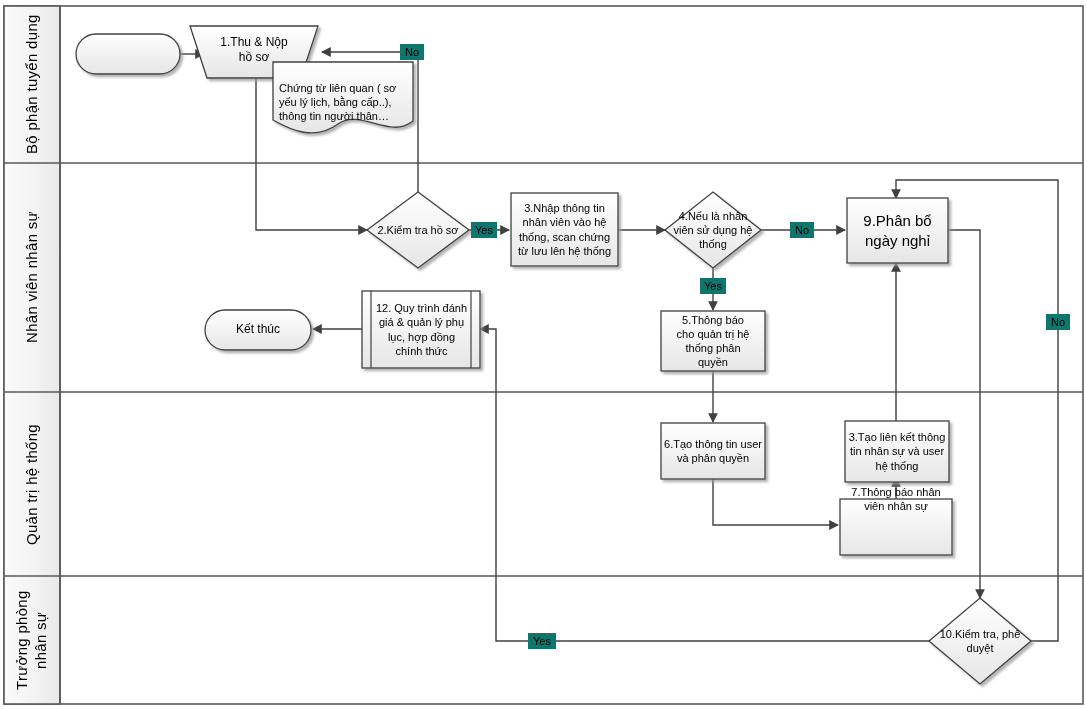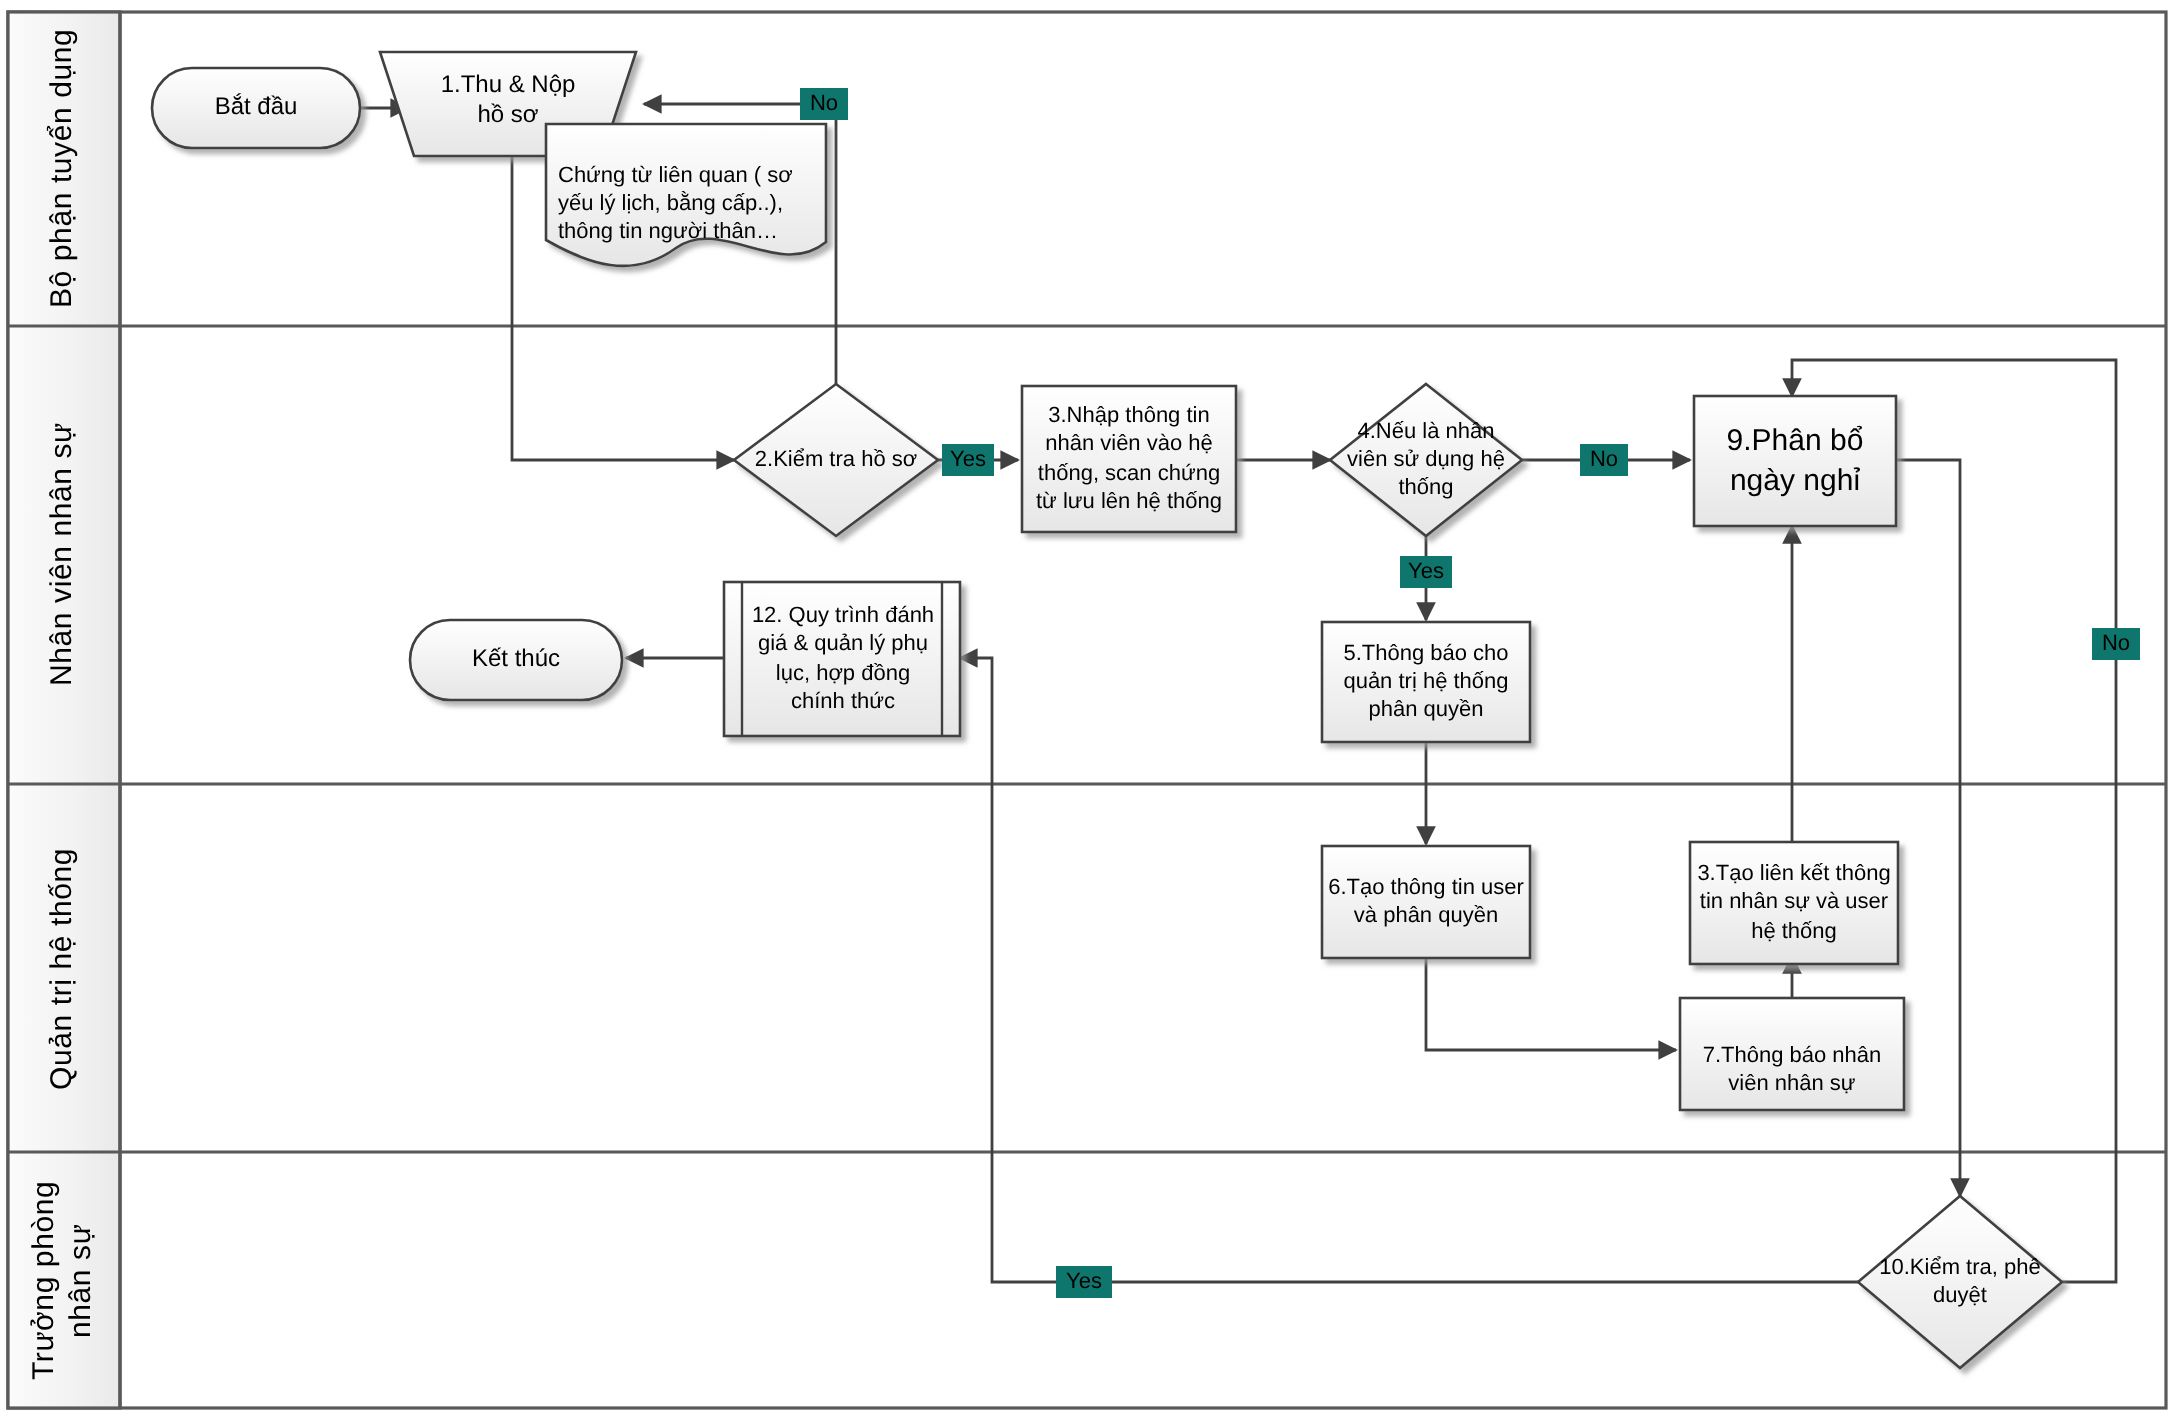--- a/index.html
+++ b/index.html
@@ -140,46 +140,45 @@
       <path d="M 980 598 L 1031 641 L 980 684 L 929 641 Z" fill="url(#gradNode)" stroke="#404040" stroke-width="1.3" filter="url(#shadow)"></path>
     </g>
   </svg>
 
   <div class="lane-label" style="left:4px;top:6px;width:56px;height:157px;">Bộ phận tuyển dụng</div>
   <div class="lane-label" style="left:4px;top:163px;width:56px;height:229px;">Nhân viên nhân sự</div>
   <div class="lane-label" style="left:4px;top:392px;width:56px;height:184px;">Quản trị hệ thống</div>
   <div class="lane-label" style="left:4px;top:576px;width:56px;height:128px;white-space:pre-line;">Trưởng phòng
 nhân sự</div>
 
-  <div class="node-text" style="left:76px;top:34px;width:104px;height:40px;font-size:12px;">Bắt đầu</div>
 
   <div class="node-text" style="left:194px;top:26px;width:120px;height:48px;font-size:12px;white-space:pre-line;">1.Thu &amp; Nộp
 hồ sơ</div>
 
   <div class="node-text" style="left:279px;top:64px;width:130px;height:56px;font-size:11px;align-items:flex-start;text-align:left;justify-content:flex-start;padding-top:17px;">Chứng từ liên quan ( sơ yếu lý lịch, bằng cấp..), thông tin người thân…</div>
 
   <div class="node-text" style="left:368px;top:212px;width:100px;height:36px;font-size:11px;">2.Kiểm tra hồ sơ</div>
 
   <div class="node-text" style="left:513px;top:195px;width:103px;height:69px;font-size:11px;padding:0 2px;">3.Nhập thông tin nhân viên vào hệ thống, scan chứng từ lưu lên hệ thống</div>
 
   <div class="node-text" style="left:669px;top:200px;width:88px;height:60px;font-size:11px;">4.Nếu là nhân viên sử dụng hệ thống</div>
 
   <div class="node-text" style="left:848px;top:199px;width:99px;height:63px;font-size:15px;">9.Phân bổ ngày nghỉ</div>
 
-  <div class="node-text" style="left:662px;top:312px;width:102px;height:58px;font-size:11px;padding:0 2px;">5.Thông báo cho quản trị hệ thống phân quyền</div>
+  <div class="node-text" style="left:662px;top:312px;width:102px;height:58px;font-size:11px;padding:0 12px;">5.Thông báo cho quản trị hệ thống phân quyền</div>
 
   <div class="node-text" style="left:373px;top:292px;width:97px;height:75px;font-size:11px;padding:4px 2px;">12. Quy trình đánh giá &amp; quản lý phụ lục, hợp đồng chính thức</div>
 
   <div class="node-text" style="left:205px;top:310px;width:106px;height:40px;font-size:12px;">Kết thúc</div>
 
   <div class="node-text" style="left:662px;top:424px;width:102px;height:54px;font-size:11px;padding:0 2px;">6.Tạo thông tin user và phân quyền</div>
 
   <div class="node-text" style="left:846px;top:422px;width:102px;height:59px;font-size:11px;padding:0 2px;">3.Tạo liên kết thông tin nhân sự và user hệ thống</div>
 
-  <div class="node-text" style="left:841px;top:508px;width:110px;height:54px;font-size:11px;padding:0 2px;">7.Thông báo nhân viên nhân sự</div>
+  <div class="node-text" style="left:841px;top:472px;width:110px;height:54px;font-size:11px;padding:0 2px;">7.Thông báo nhân viên nhân sự</div>
 
   <div class="node-text" style="left:934px;top:621px;width:92px;height:40px;font-size:11px;">10.Kiểm tra, phê duyệt</div>
 
   <div class="edge-label" style="left:400px;top:44px;width:24px;height:16px;">No</div>
 
   <div class="edge-label" style="left:471px;top:222px;width:26px;height:16px;">Yes</div>
 
   <div class="edge-label" style="left:790px;top:222px;width:24px;height:16px;">No</div>
 
   <div class="edge-label" style="left:700px;top:278px;width:26px;height:16px;">Yes</div>

